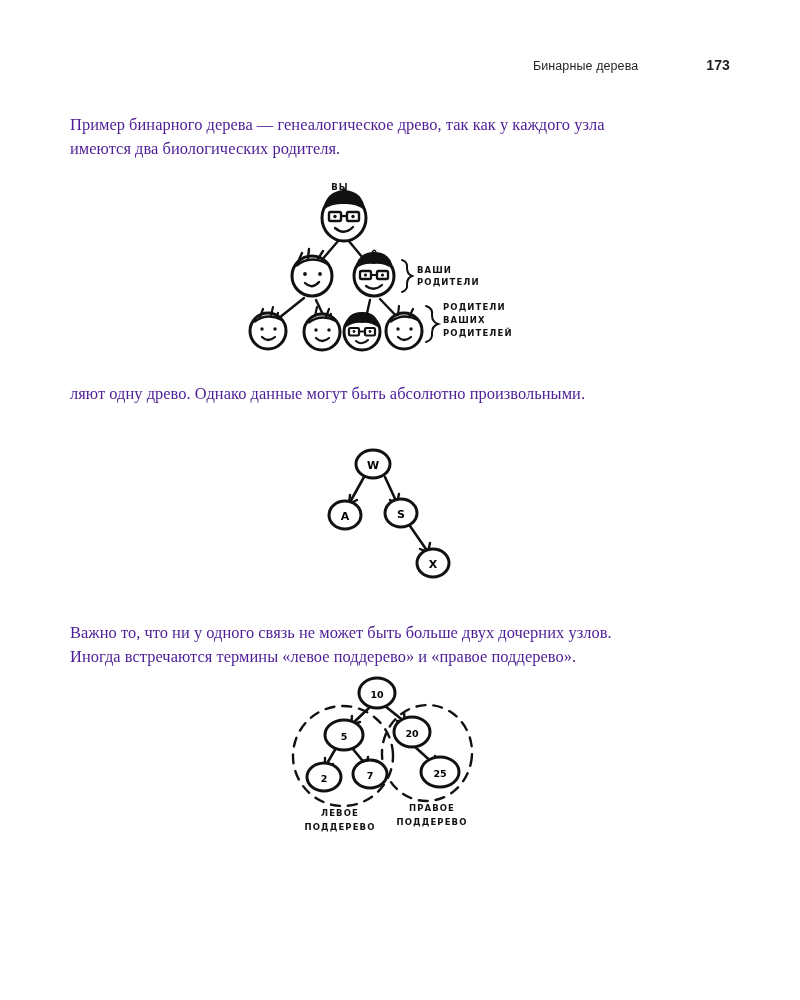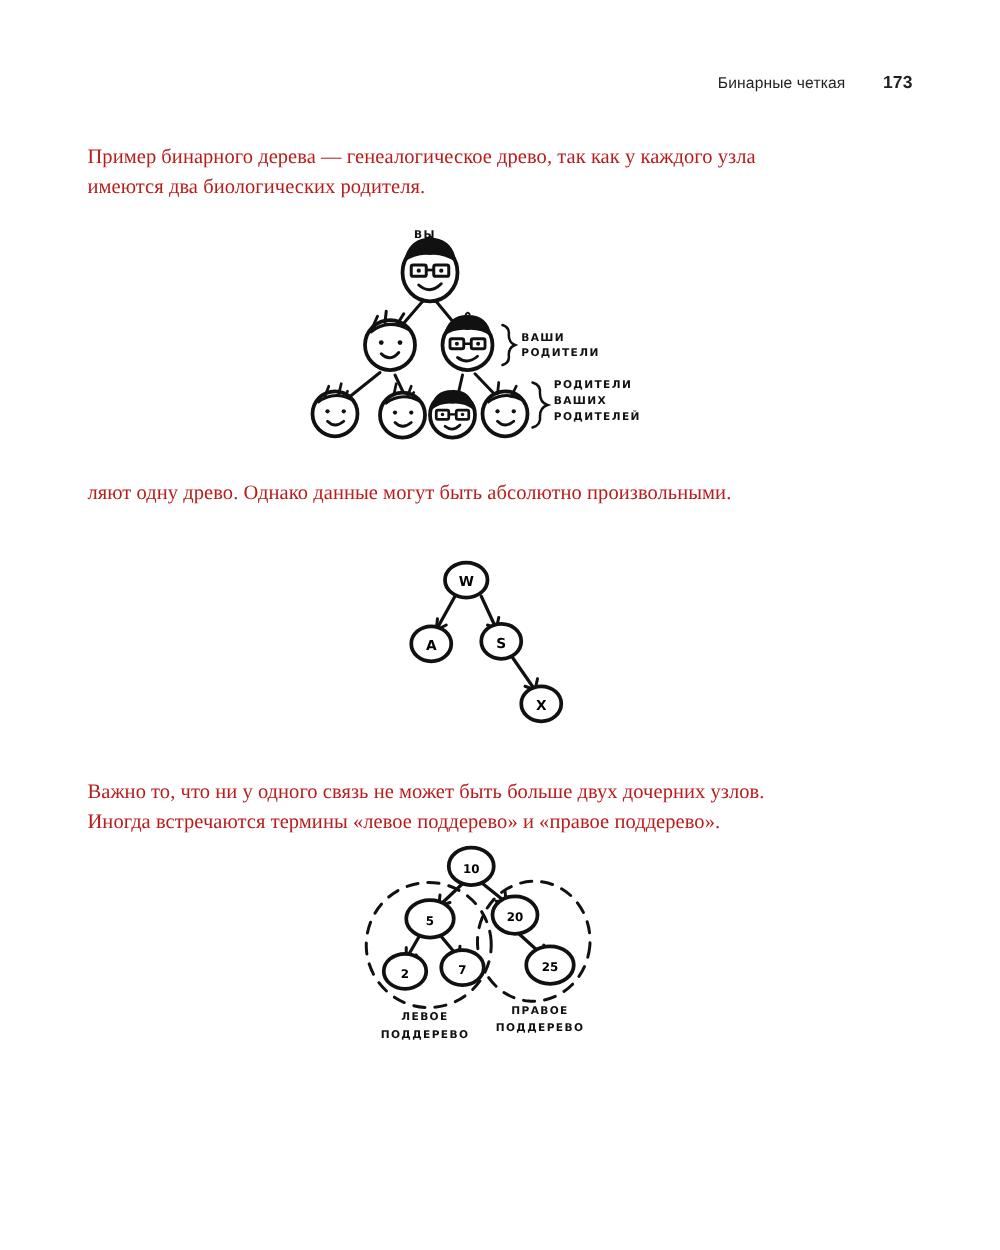--- a/index.html
+++ b/index.html
@@ -25,30 +25,31 @@
     align-items: baseline;
     gap: 30px;
     font-family: "Liberation Sans", sans-serif;
     font-size: 12.5px;
     color: #231f20;
     letter-spacing: 0.1px;
   }
   .running-head .folio {
     font-weight: bold;
     font-size: 14px;
+    margin-left: 38px;
   }
   
   .para {
     position: absolute;
     left: 70px;
     width: 660px;
     font-family: "Liberation Serif", serif;
     font-size: 16.4px;
     line-height: 24px;
-    color: #b91c1c;
+    color: #4c1d95;
     text-align: justify;
     letter-spacing: 0.05px;
   }
   .para.p1 { top: 113px; }
   .para.p2 { top: 382px; }
   .para.p3 { top: 621px; }
   .para .line { display: block; white-space: nowrap; }
   
   .figure {
     position: absolute;
@@ -82,21 +83,21 @@
     text-anchor: middle;
   }
   .node-text.small { font-size: 9.5px; }
 </style>
 </head>
 <body>
 
 <div class="page">
 
   <div class="running-head">
-    <span>Бинарные четкая</span>
+    <span>Бинарные дерева</span>
     <span class="folio">173</span>
   </div>
 
   <div class="para p1">
     <span class="line">Пример бинарного дерева — генеалогическое древо, так как у каждого узла</span>
     <span class="line">имеются два биологических родителя.</span>
   </div>
 
   <div class="figure fig-family">
     <svg width="320" height="195" viewBox="0 0 320 195">

